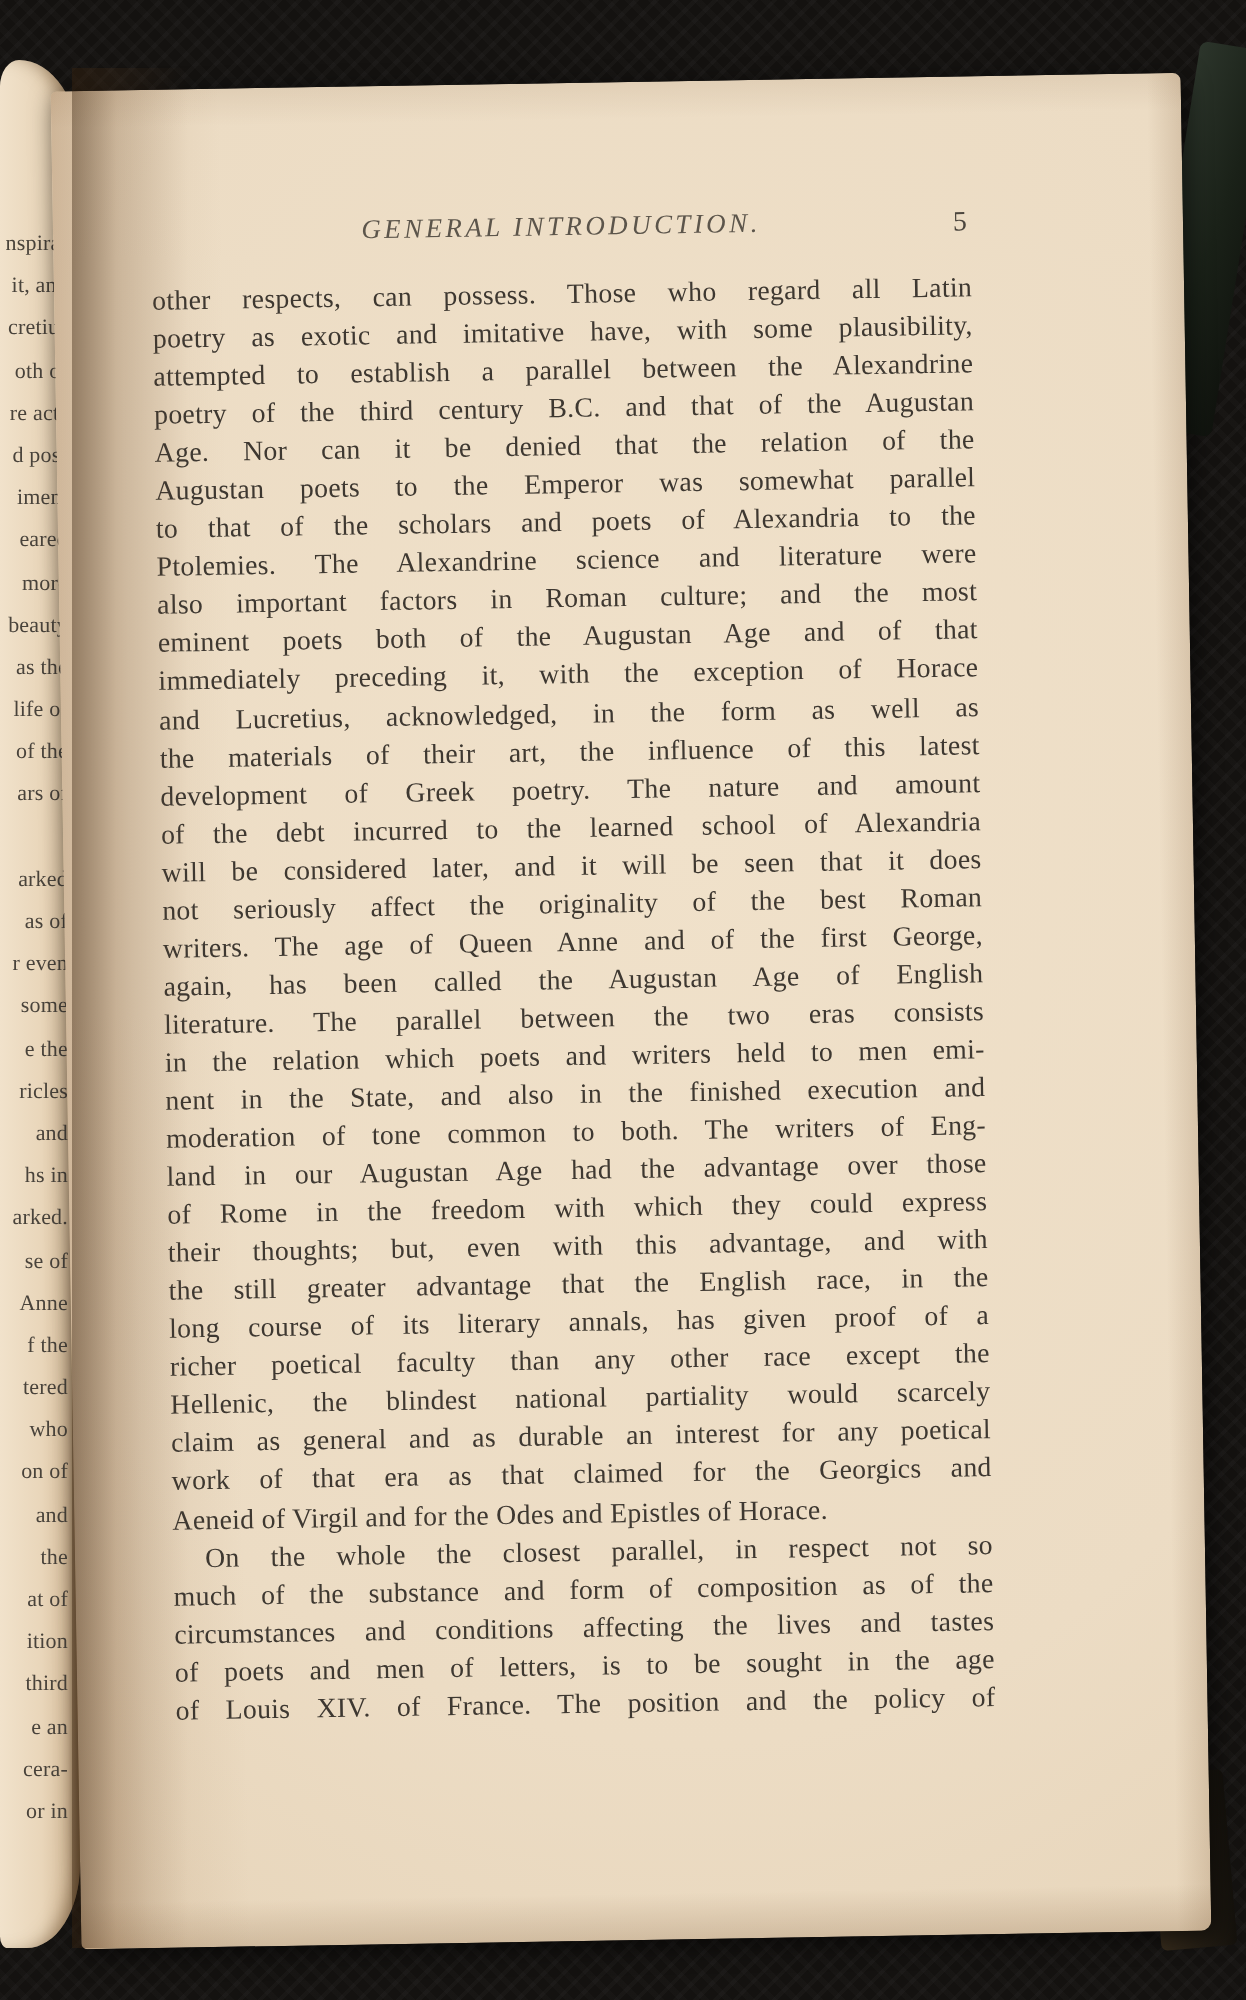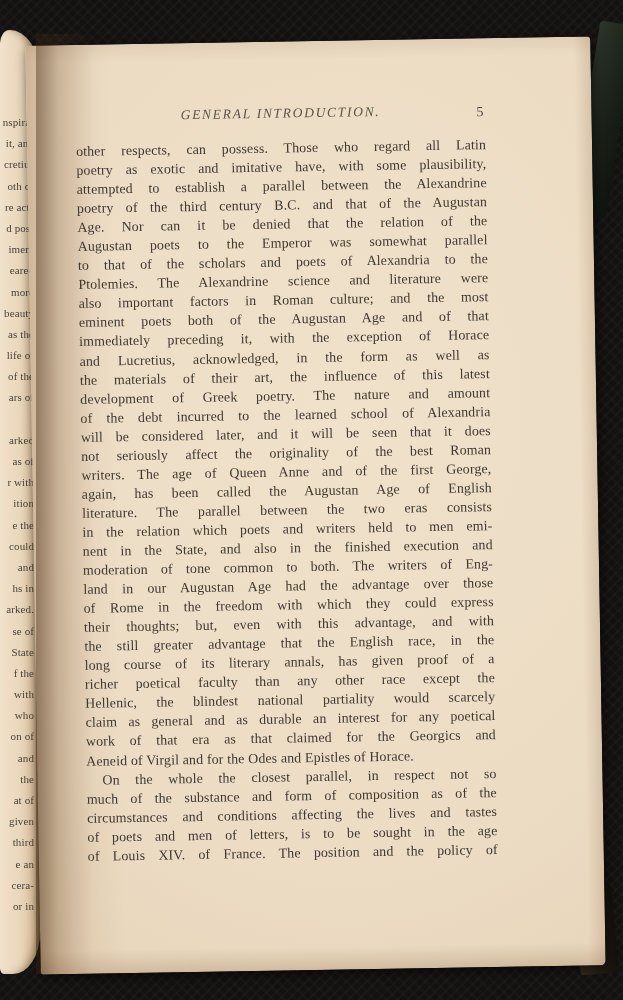--- a/index.html
+++ b/index.html
@@ -104,37 +104,37 @@
         <div class="fragment">eared</div>
         <div class="fragment">more</div>
         <div class="fragment">beauty</div>
         <div class="fragment">as the</div>
         <div class="fragment">life of</div>
         <div class="fragment">of the</div>
         <div class="fragment">ars of</div>
         <div class="fragment"></div>
         <div class="fragment">arked</div>
         <div class="fragment">as of</div>
-        <div class="fragment">r with</div>
-        <div class="fragment">ition</div>
+        <div class="fragment">r even</div>
+        <div class="fragment">some</div>
         <div class="fragment">e the</div>
-        <div class="fragment">could</div>
+        <div class="fragment">ricles</div>
         <div class="fragment">and</div>
         <div class="fragment">hs in</div>
         <div class="fragment">arked.</div>
         <div class="fragment">se of</div>
-        <div class="fragment">State</div>
+        <div class="fragment">Anne</div>
         <div class="fragment">f the</div>
-        <div class="fragment">with</div>
+        <div class="fragment">tered</div>
         <div class="fragment">who</div>
         <div class="fragment">on of</div>
         <div class="fragment">and</div>
         <div class="fragment">the</div>
         <div class="fragment">at of</div>
-        <div class="fragment">given</div>
+        <div class="fragment">ition</div>
         <div class="fragment">third</div>
         <div class="fragment">e an</div>
         <div class="fragment">cera-</div>
         <div class="fragment">or in</div>
       </div>
   </div>
 
   <div class="main-page">
     <div class="header-row">
       <span class="running-title">GENERAL INTRODUCTION.</span>

